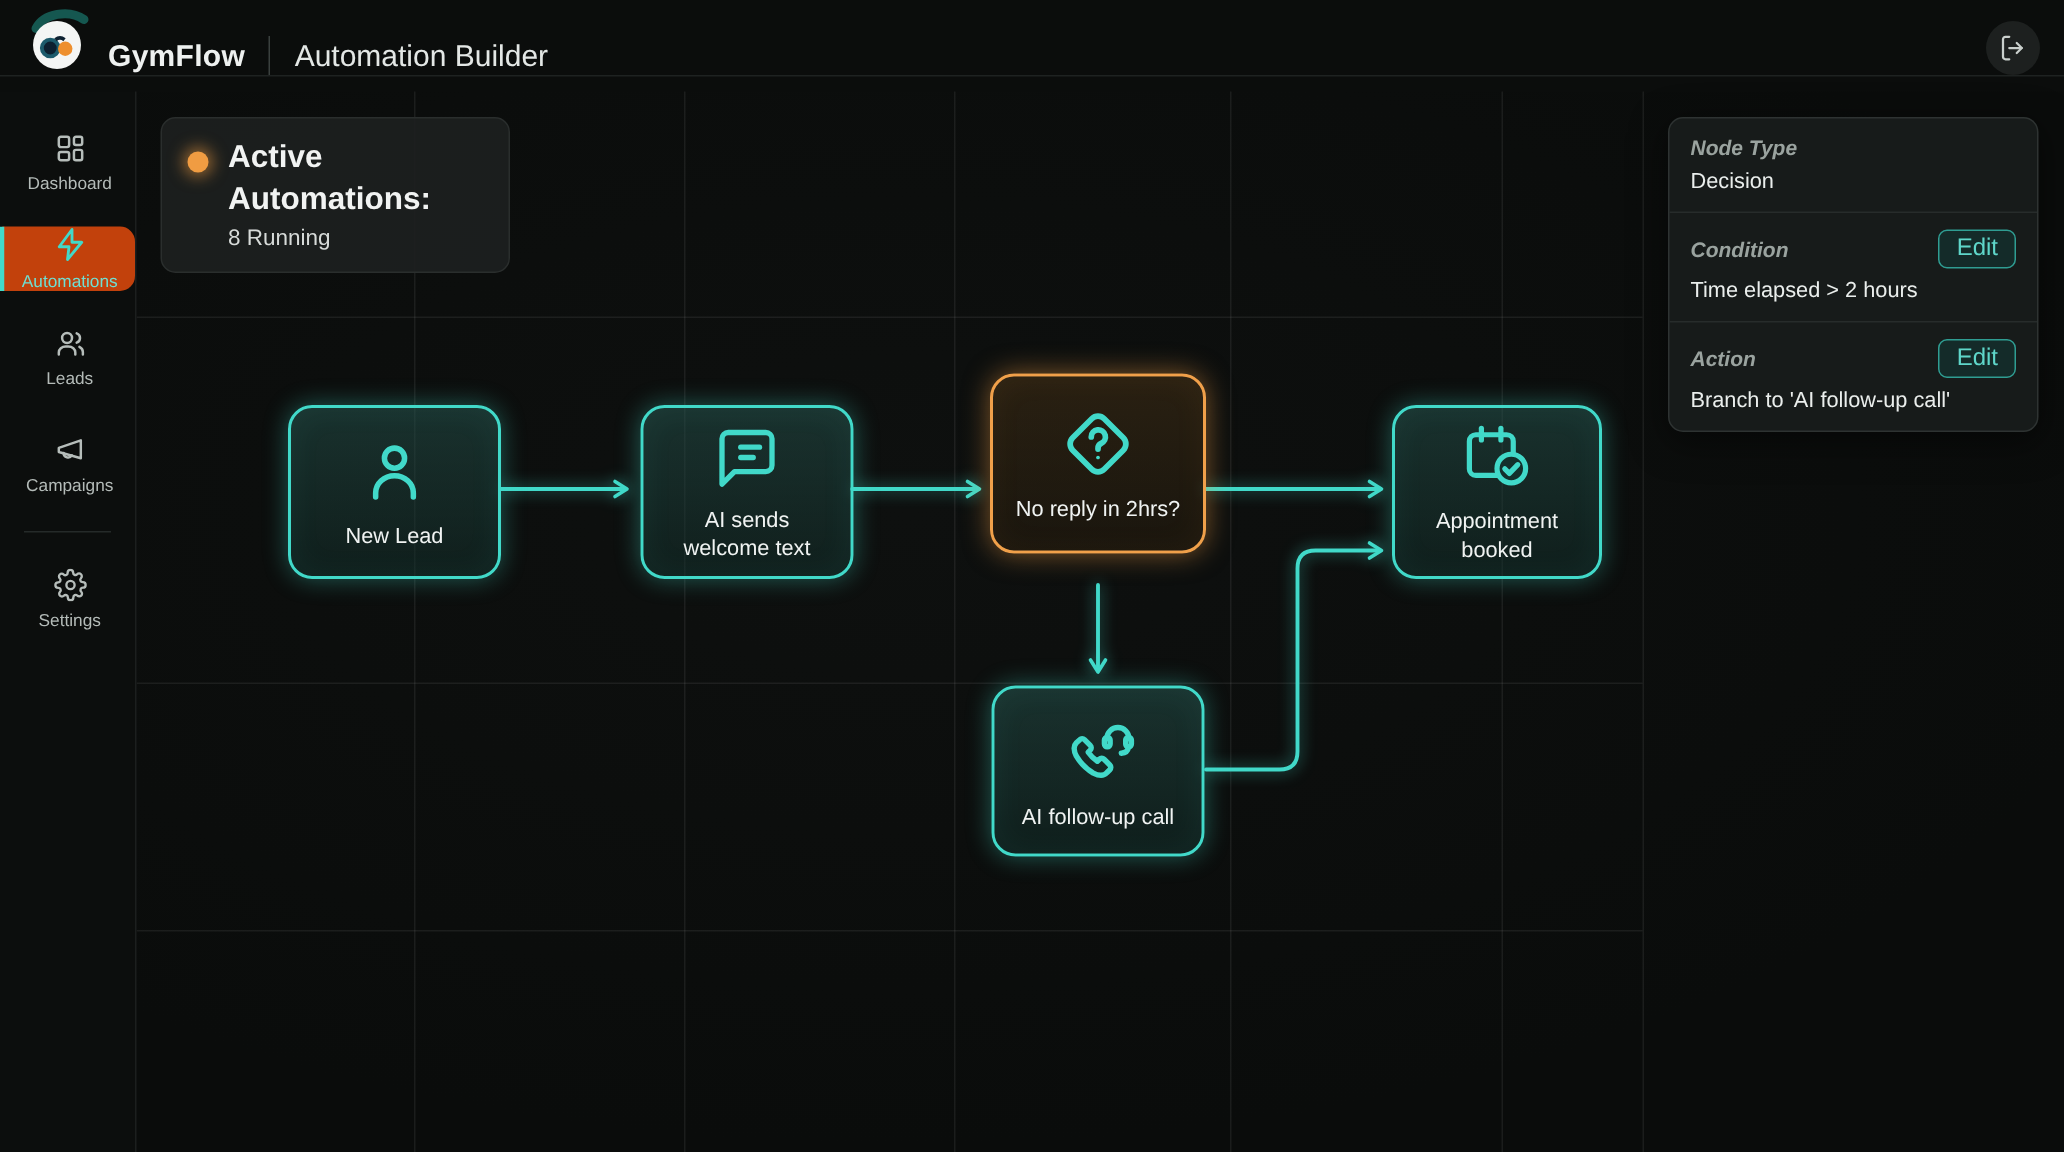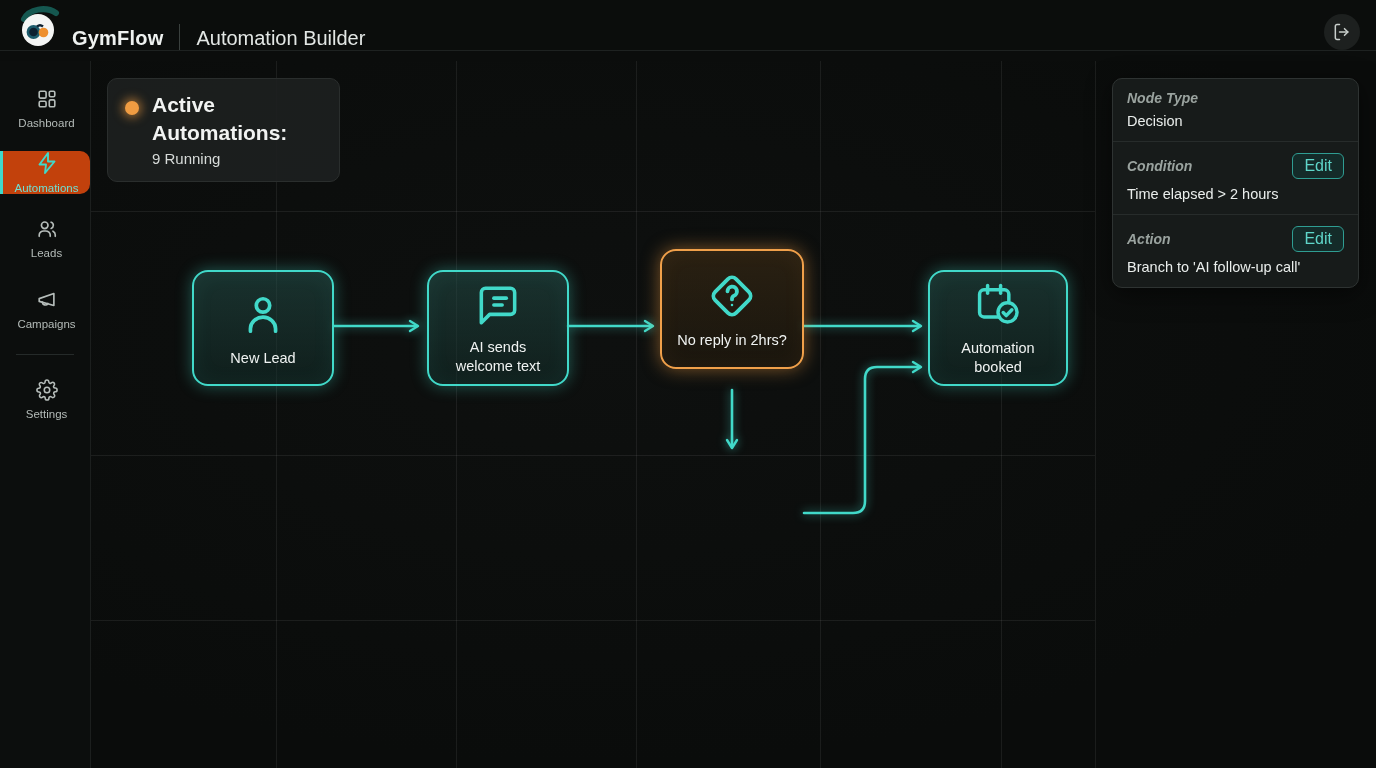--- a/index.html
+++ b/index.html
@@ -171,21 +171,21 @@
   <div class="vline" style="left:729px"></div>
   <div class="vline" style="left:910px"></div>
   <div class="vline" style="left:1004px"></div>
   <div class="hline" style="top:150px"></div>
   <div class="hline" style="top:394px"></div>
   <div class="hline" style="top:559px"></div>
 
   <div class="status-card">
     <span class="status-dot"></span>
     <div class="status-title">Active Automations:</div>
-    <div class="status-sub">9 Running</div>
+    <div class="status-sub">8 Running</div>
   </div>
 
   <svg class="edges" width="1285" height="707" viewBox="0 0 1285 707">
     <defs>
       <marker id="arrow" markerUnits="userSpaceOnUse" markerWidth="16" markerHeight="16" refX="10" refY="7" orient="auto">
         <path d="M3 2 L11 7 L3 12" fill="none" stroke="#41d9c9" stroke-width="2.4" stroke-linecap="round" stroke-linejoin="round"></path>
       </marker>
     </defs>
     <g fill="none" stroke="#41d9c9" stroke-width="2.6" stroke-linecap="round">
       <path d="M243 265 H 326" marker-end="url(#arrow)"></path>
@@ -232,24 +232,36 @@
   <div class="node" style="left:837px;top:209px;width:140px;">
     <span>
       <svg width="52" height="52" viewBox="0 0 24 24" fill="none" stroke-width="1.6" stroke-linecap="round" stroke-linejoin="round">
         <rect x="3.5" y="5" width="13.5" height="12.5" rx="2"></rect>
         <line x1="7.2" y1="3" x2="7.2" y2="6.6"></line>
         <line x1="13.2" y1="3" x2="13.2" y2="6.6"></line>
         <circle cx="16.4" cy="15.4" r="4.4" fill="#13302c"></circle>
         <path d="M14.4 15.5 l1.4 1.4 2.6-2.7"></path>
       </svg>
     </span>
-    <span class="node-label">Automation
+    <span class="node-label">Appointment
 booked</span>
   </div>
 
+  <div class="node" style="left:570px;top:396px;height:114px;">
+    <span>
+      <svg width="54" height="54" viewBox="0 0 24 24" fill="none" stroke-width="1.6" stroke-linecap="round" stroke-linejoin="round">
+        <path d="M5.6 9.4c-.9.9-.8 2.4 0 4a14.5 14.5 0 0 0 5 5c1.6.8 3.1.9 4-.1l.9-.9c.4-.4.4-1 0-1.4l-1.7-1.7c-.4-.4-1-.4-1.4 0l-.6.6a10.8 10.8 0 0 1-2.7-2.7l.6-.6c.4-.4.4-1 0-1.4L8 8.5c-.4-.4-1-.4-1.4 0z"></path>
+        <path d="M14.6 8.2a3.3 3.3 0 0 1 6.6 0"></path>
+        <rect x="13.9" y="7.8" width="1.7" height="2.8" rx="0.8"></rect>
+        <rect x="20.2" y="7.8" width="1.7" height="2.8" rx="0.8"></rect>
+        <path d="M21 10.8 q-.2 1.6-2.1 1.7"></path>
+      </svg>
+    </span>
+    <span class="node-label">AI follow-up call</span>
+  </div>
 </div>
 
 <div class="inspector">
   <div class="insp-row">
     <div class="insp-head">
       <span class="insp-label">Node Type</span>
     </div>
     <div class="insp-value">Decision</div>
   </div>
   <div class="insp-row">

